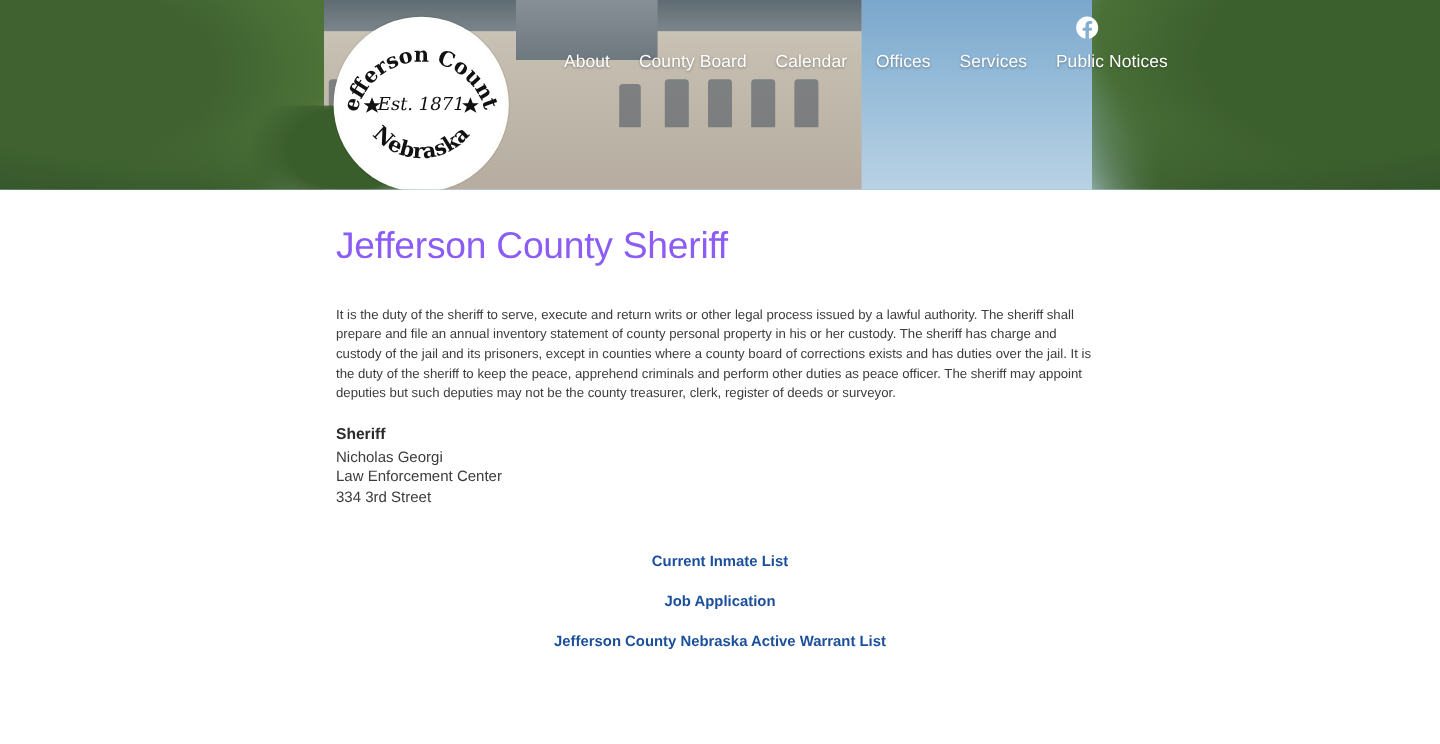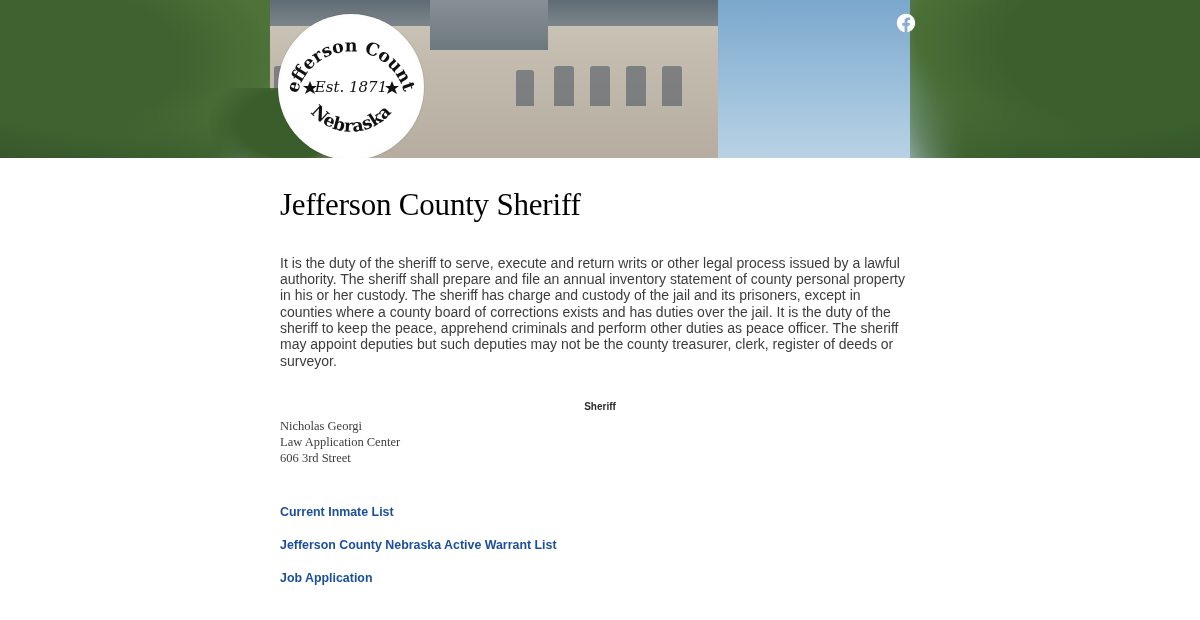--- a/index.html
+++ b/index.html
@@ -142,52 +142,51 @@
   }
 
   
   .content {
     width: 1200px;
     padding-left: 280px;
     padding-right: 280px;
     padding-top: 28px;
   }
   h1.page-title {
-    font-family: Liberation Serif, serif;
+    font-family: Liberation Sans, sans-serif;
     font-weight: 400;
     font-size: 31px;
     line-height: 1.25;
-    color: #000000;
+    color: #8b5cf6;
     margin: 0 0 30px 0;
     letter-spacing: -0.2px;
   }
   p.intro {
-    font-size: 14px;
+    font-size: 11px;
     line-height: 16.3px;
     color: #3c3c3c;
-    margin: 0 0 30px 0;
+    margin: 0 0 18px 0;
     width: 636px;
     text-align: left;
   }
   .sheriff-label {
-    font-size: 10px;
+    font-size: 13px;
     font-weight: bold;
     color: #2b2b2b;
     margin: 0 0 3px 0;
     line-height: 16px;
-    text-align: center;
   }
   .addr-line {
     font-size: 12.5px;
     color: #3c3c3c;
     line-height: 16.2px;
-    font-family: Liberation Serif, serif;
   }
   .links {
     margin-top: 38px;
+    text-align: center;
   }
   .links a {
     display: block;
     color: #1b4f9c;
     font-size: 12.4px;
     font-weight: bold;
     text-decoration: none;
     line-height: 16px;
   }
   .link-spaced { margin-bottom: 17px; }
@@ -228,39 +227,47 @@
       </text>
       <text font-family="'DejaVu Serif', serif" font-size="17.5" font-weight="bold" fill="#111">
         <textPath href="#arcBottom" startOffset="50%" text-anchor="middle">Nebraska</textPath>
       </text>
       <text x="73" y="78" text-anchor="middle" font-family="'DejaVu Serif', serif" font-size="15" font-style="italic" fill="#111">Est. 1871</text>
       <polygon points="32,67 34,72 39,72 35,75 37,80 32,77 27,80 29,75 25,72 30,72" fill="#111"></polygon>
       <polygon points="114,67 116,72 121,72 117,75 119,80 114,77 109,80 111,75 107,72 112,72" fill="#111"></polygon>
     </svg>
   </div>
 
+  <nav class="nav">
+    <a href="#">About</a>
+    <a href="#">County Board</a>
+    <a href="#">Calendar</a>
+    <a href="#">Offices</a>
+    <a href="#">Services</a>
+    <a href="#">Public Notices</a>
+  </nav>
 
   <div class="social">
     <svg class="fb-icon" viewBox="0 0 24 24">
       <path fill="currentColor" d="M22 12.07C22 6.5 17.52 2 12 2S2 6.5 2 12.07c0 5.02 3.66 9.19 8.44 9.93v-7.03H7.9v-2.9h2.54V9.85c0-2.52 1.5-3.91 3.77-3.91 1.09 0 2.24.2 2.24.2v2.46h-1.26c-1.24 0-1.63.78-1.63 1.57v1.9h2.78l-.44 2.9h-2.34V22c4.78-.74 8.44-4.91 8.44-9.93z"></path>
     </svg>
   </div>
 </div>
 
 <main class="content">
   <h1 class="page-title">Jefferson County Sheriff</h1>
 
   <p class="intro">It is the duty of the sheriff to serve, execute and return writs or other legal process issued by a lawful authority. The sheriff shall prepare and file an annual inventory statement of county personal property in his or her custody. The sheriff has charge and custody of the jail and its prisoners, except in counties where a county board of corrections exists and has duties over the jail. It is the duty of the sheriff to keep the peace, apprehend criminals and perform other duties as peace officer. The sheriff may appoint deputies but such deputies may not be the county treasurer, clerk, register of deeds or surveyor.</p>
 
   <div>
     <div class="sheriff-label">Sheriff</div>
     <div class="addr-line">Nicholas Georgi</div>
-    <div class="addr-line">Law Application Center</div>
-    <div class="addr-line">606 3rd Street</div>
+    <div class="addr-line">Law Enforcement Center</div>
+    <div class="addr-line">334 3rd Street</div>
   </div>
 
   <div class="links">
     <a href="#" class="link-spaced">Current Inmate List</a>
+    <a href="#" class="link-spaced">Job Application</a>
     <a href="#" class="link-spaced">Jefferson County Nebraska Active Warrant List</a>
-    <a href="#" class="link-spaced">Job Application</a>
 
   </div>
 </main>
 
 </body></html>

